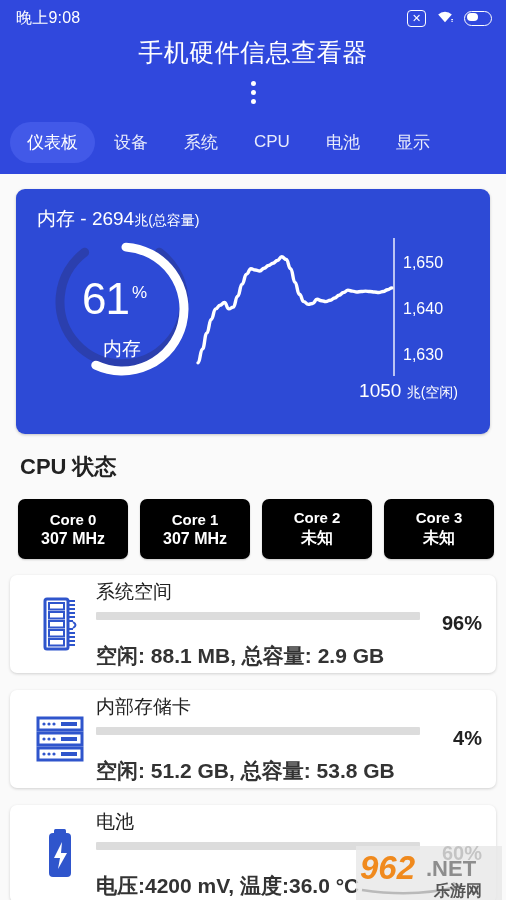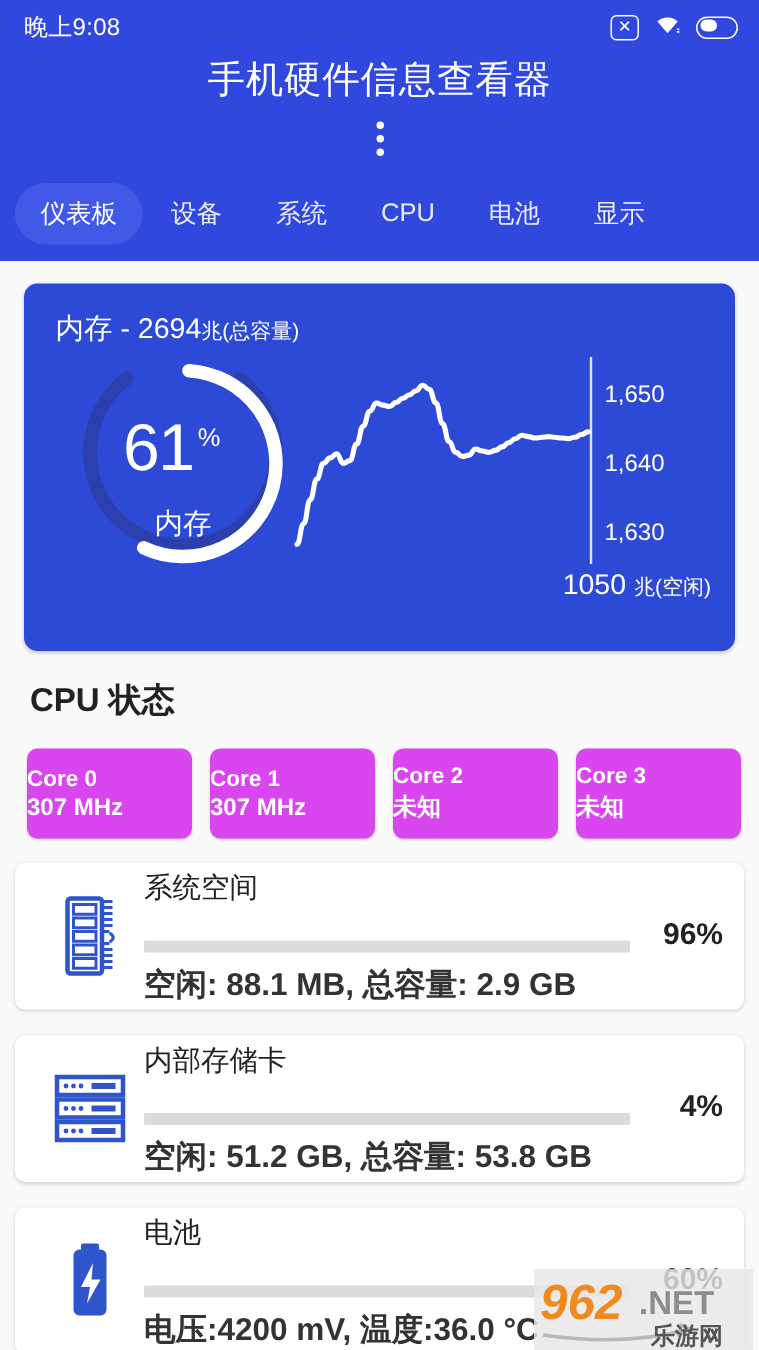--- a/index.html
+++ b/index.html
@@ -72,52 +72,52 @@
   .gauge .pct {
     position: absolute; left: 0; right: 16px; top: 40px; text-align: center;
     font-size: 44px; font-weight: 400; letter-spacing: -1px;
   }
   .gauge .pct sup { font-size: 17px; font-weight: 400; vertical-align: 16px; margin-left: 3px; }
   .gauge .glabel {
     position: absolute; left: 0; right: 0; top: 102px; text-align: center;
     font-size: 19px;
   }
   .chartwrap { position: absolute; left: 180px; top: 0px; width: 268px; height: 150px; }
-  .mem-bot { text-align: right; padding: 0 16px; margin-top: -12px; }
+  .mem-bot { text-align: right; padding: 0 32px; margin-top: -12px; }
   .mem-free { font-size: 19px; }
   .mem-free .u { font-size: 14px; }
 
   
   .sec-title {
     position: absolute; left: 20px; top: 452px;
     font-size: 22px; font-weight: 700; color: #222;
   }
   .cores { position: absolute; left: 18px; top: 499px; display: flex; gap: 12px; }
   .core {
-    width: 110px; height: 60px; background: #d946ef; border-radius: 7px;
+    width: 110px; height: 60px; background: #000000; border-radius: 7px;
     color: #fff; display: flex; flex-direction: column;
-    justify-content: center; gap: 2px;
+    align-items: center; justify-content: center; gap: 2px;
     box-shadow: 0 1px 2px rgba(0,0,0,.2); cursor: pointer;
   }
   .core .cn { font-size: 15px; font-weight: 700; }
   .core .cv { font-size: 16px; font-weight: 700; }
 
   
   .stat {
     position: absolute; left: 10px; width: 486px; height: 98px;
     background: #fff; border-radius: 7px; box-shadow: 0 1px 3px rgba(0,0,0,.17);
     display: flex; align-items: center; padding: 0 14px 0 18px;
   }
   .stat.s1 { top: 575px; }
   .stat.s2 { top: 690px; }
   .stat.s3 { top: 805px; }
   .stat .ic { width: 64px; flex: 0 0 64px; display: flex; align-items: center; justify-content: center; }
   .stat .body { flex: 1; min-width: 0; padding-left: 4px; }
   .stat .sname { font-size: 19px; color: #222; margin-bottom: 7px; }
-  .stat .barrow { display: flex; align-items: flex-end; gap: 12px; }
+  .stat .barrow { display: flex; align-items: flex-start; gap: 12px; }
   .track { flex: 1; height: 8px; background: #dcdcdc; border-radius: 1px; overflow: hidden; }
   .fill { height: 100%; background: #2f55cc; }
   .pctlbl { font-size: 20px; font-weight: 700; color: #222; width: 50px; text-align: right; }
   .sdetail { font-size: 21px; font-weight: 700; color: #333; margin-top: 7px; }
 
   
   .wm { position: absolute; left: 356px; top: 846px; width: 146px; height: 54px; }
 </style>
 </head>
 <body>

